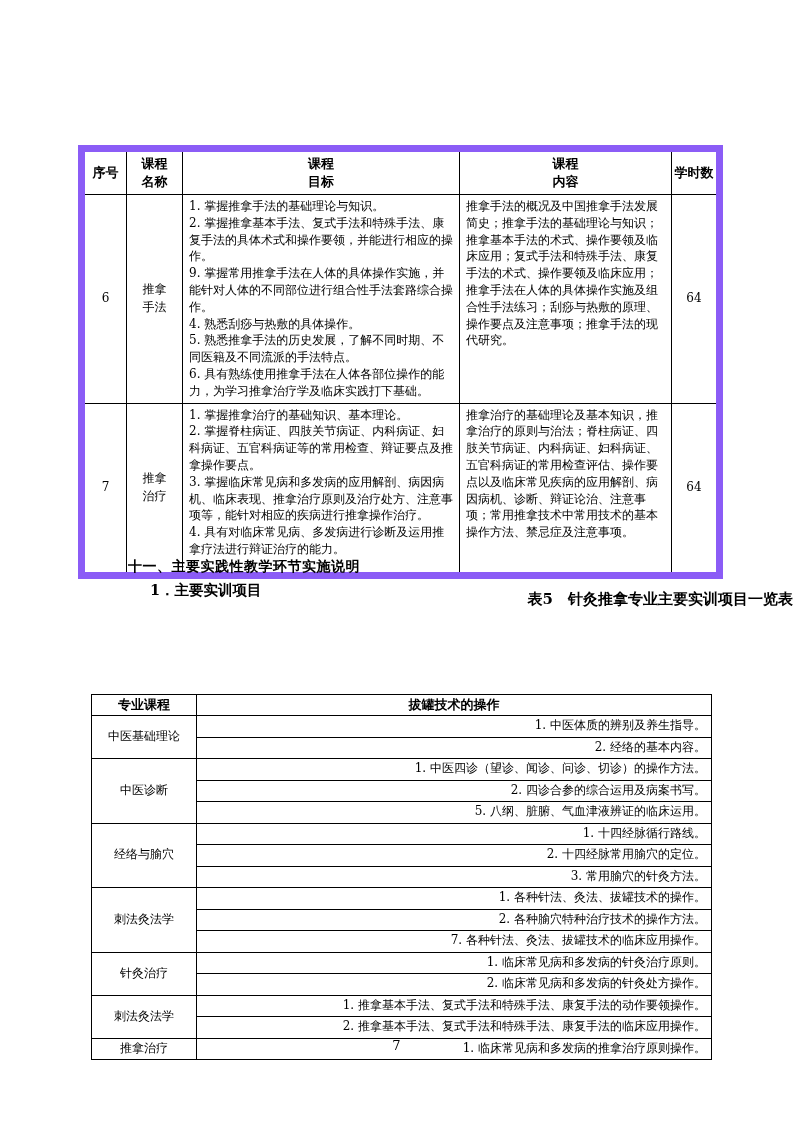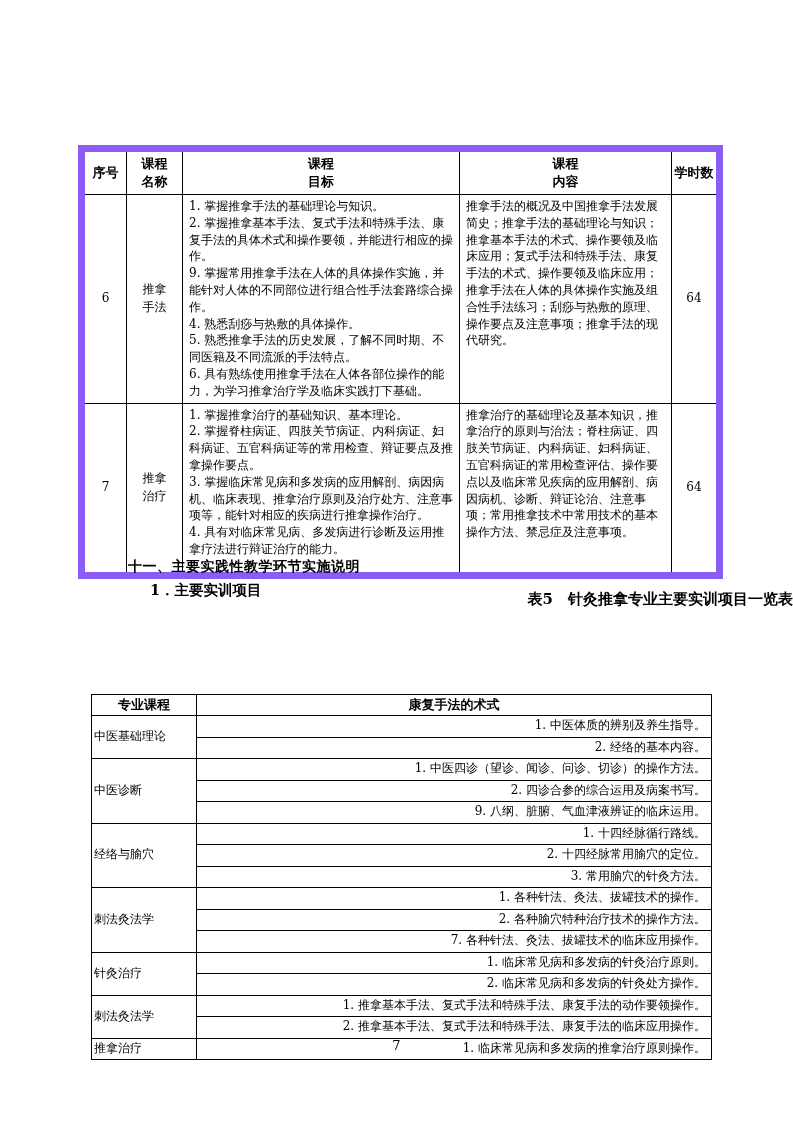--- a/index.html
+++ b/index.html
@@ -44,21 +44,21 @@
     text-align: right; font-size: 15px; font-weight: bold;
   }
 
   
   .t2 { position: absolute; left: 91px; top: 658px; width: 620px; border: 1px solid #000; margin-top: 36px; }
   .t2 th {
     font-size: 13px; font-weight: bold; text-align: center;
     height: 21px; padding: 0 2px;
   }
   .t2 td { font-size: 12px; height: 21.5px; padding: 1px 5px; line-height: 1.3; }
-  .t2 td.course { vertical-align: middle; padding: 1px 2px; }
+  .t2 td.course { text-align: center; vertical-align: middle; padding: 1px 2px; }
   .t2 td.item { text-align: right; vertical-align: middle; }
 
   .page-number {
     position: absolute; left: 0; top: 1038px; width: 793px;
     text-align: center; font-size: 13px;
   }
 </style>
 </head>
 <body>
 
@@ -131,40 +131,40 @@
   <div class="tbl-caption">表5　针灸推拿专业主要实训项目一览表</div>
 
   <table class="t2" id="table2">
       <colgroup>
         <col style="width: 105px;">
         <col style="width: 515px;">
       </colgroup>
       <thead>
         <tr>
           <th>专业课程</th>
-          <th>康复手法的术式</th>
+          <th>拔罐技术的操作</th>
         </tr>
       </thead>
       <tbody>
         <tr>
           <td class="course" rowspan="2">中医基础理论</td>
           <td class="item">1. 中医体质的辨别及养生指导。</td>
         </tr>
         <tr>
           <td class="item">2. 经络的基本内容。</td>
         </tr>
         <tr>
           <td class="course" rowspan="3">中医诊断</td>
           <td class="item">1. 中医四诊（望诊、闻诊、问诊、切诊）的操作方法。</td>
         </tr>
         <tr>
           <td class="item">2. 四诊合参的综合运用及病案书写。</td>
         </tr>
         <tr>
-          <td class="item">9. 八纲、脏腑、气血津液辨证的临床运用。</td>
+          <td class="item">5. 八纲、脏腑、气血津液辨证的临床运用。</td>
         </tr>
         <tr>
           <td class="course" rowspan="3">经络与腧穴</td>
           <td class="item">1. 十四经脉循行路线。</td>
         </tr>
         <tr>
           <td class="item">2. 十四经脉常用腧穴的定位。</td>
         </tr>
         <tr>
           <td class="item">3. 常用腧穴的针灸方法。</td>

